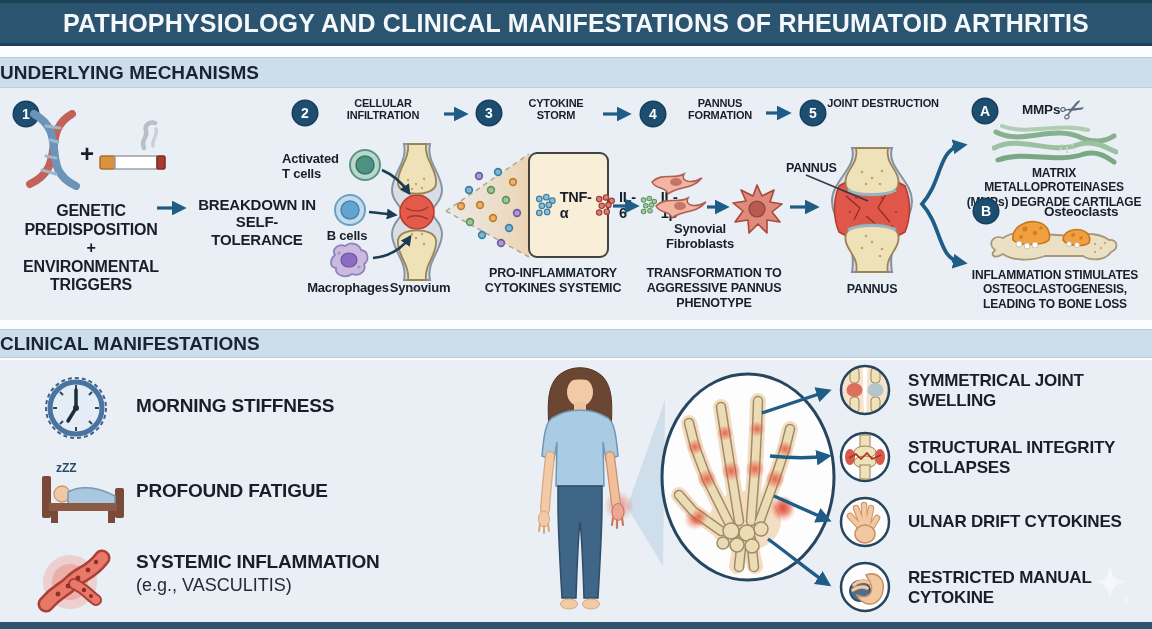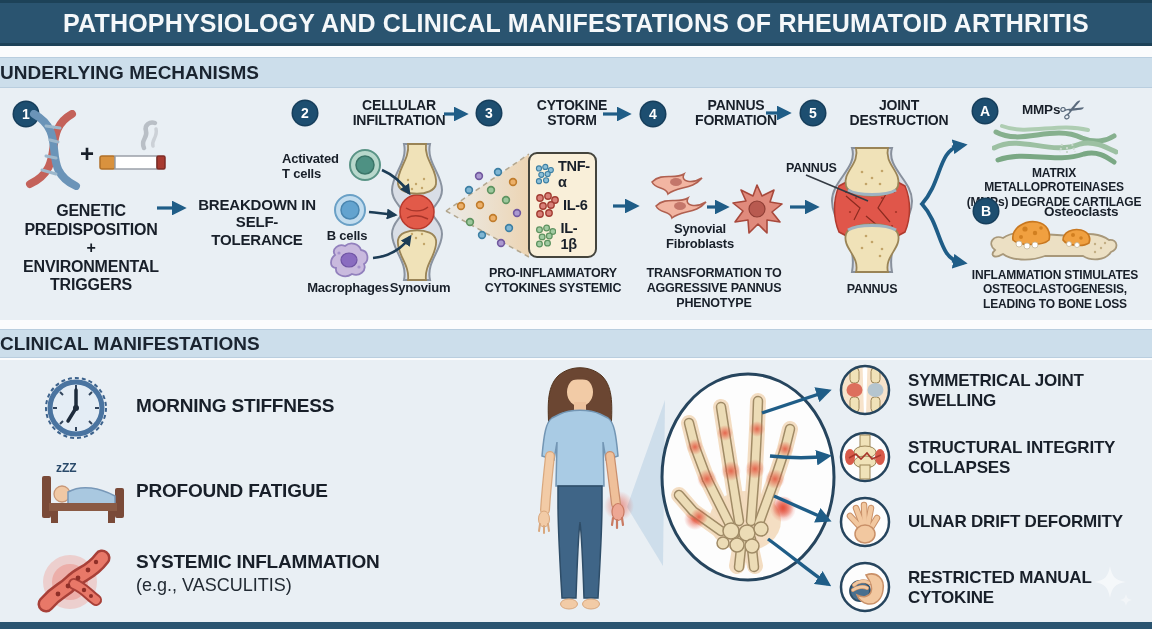--- a/index.html
+++ b/index.html
@@ -12,29 +12,29 @@
     border-top:3px solid #1d4258;border-bottom:3px solid #1d4258;box-sizing:border-box;
     display:flex;align-items:center;justify-content:center;}
   .banner-title{color:#f5f8fa;font-weight:700;font-size:25px;letter-spacing:0.2px;}
   .band{left:0;width:1152px;background:#ccdeeb;border-top:1px solid #b9cedf;border-bottom:1px solid #b9cedf;
     display:flex;align-items:center;justify-content:flex-start;box-sizing:border-box;}
   .band-title{font-weight:700;font-size:19px;color:#1a2430;}
   .section-bg{left:0;width:1152px;background:#e9eff4;}
   .bottom-strip{left:0;top:622px;width:1152px;height:7px;background:#2a5470;}
   .badge{width:24px;height:24px;border-radius:50%;background:#1d4e70;color:#fff;font-weight:700;
     font-size:14px;line-height:24px;text-align:center;box-shadow:0 0 0 1.5px #163e5b;}
-  .step-title{font-size:14px;line-height:1.08;margin-left:16px;}
+  .step-title{font-size:11px;line-height:1.08;}
   .cap{font-size:12.5px;line-height:1.18;}
   .cap2{font-size:12px;line-height:1.2;}
   .cell-lbl{font-size:13px;line-height:1.12;}
   .sym{font-size:19px;line-height:1.15;}
   .sym-sub{font-size:18px;font-weight:500;color:#222a33;}
   .callout-lbl{font-size:17px;line-height:1.15;}
-  .cytobox{left:528px;top:152px;width:69px;height:106px;background:#f9efd9;border:2px solid #44443c;
-    border-radius:9px;box-sizing:border-box;display:flex;flex-direction:column;justify-content:space-around;
+  .cytobox{left:528px;top:152px;width:81px;height:106px;background:#f9efd9;border:2px solid #44443c;
+    border-radius:9px;box-sizing:border-box;display:flex;justify-content:space-around;
     padding:3px 5px;}
   .cytorow{display:flex;align-items:center;gap:4px;}
   .cytoname{font-weight:700;font-size:14.5px;color:#181f29;letter-spacing:-0.3px;}
   .scissors{font-size:30px;color:#5b6b7d;display:inline-block;transform:rotate(-28deg);}
   svg{display:block;}
 </style>
 </head>
 <body>
 
 <div id="poster">
@@ -507,21 +507,21 @@
         <path d="M14,29 C18,26 24,25 28,27"></path>
     </g>
     <g stroke="#f2c8a0" stroke-width="2.8" stroke-linecap="round" fill="none">
       <path d="M15,24 C19,20 26,19 30,22"></path>
         <path d="M14,29 C18,26 24,25 28,27"></path>
     </g>
   </svg>
 
   <div class="abs b callout-lbl" style="left:908px;top:371px;width:200px;">SYMMETRICAL JOINT SWELLING</div>
   <div class="abs b callout-lbl" style="left:908px;top:438px;width:225px;">STRUCTURAL INTEGRITY COLLAPSES</div>
-  <div class="abs b callout-lbl" style="left:908px;top:512px;width:235px;">ULNAR DRIFT DEFORMITY</div>
+  <div class="abs b callout-lbl" style="left:908px;top:512px;width:235px;">ULNAR DRIFT CYTOKINES</div>
   <div class="abs b callout-lbl" style="left:908px;top:568px;width:200px;">RESTRICTED MANUAL CYTOKINE</div>
 
   <svg class="abs" style="left:0;top:0;pointer-events:none;" width="1152" height="629">
     <defs>
       <marker id="m1" viewBox="0 0 10 10" refX="7.5" refY="5" markerWidth="4.6" markerHeight="4.6" orient="auto-start-reverse">
         <path d="M0,0 L10,5 L0,10 Z" fill="#1f5d87"></path>
         </marker>
       <marker id="m2" viewBox="0 0 10 10" refX="7.5" refY="5" markerWidth="4.2" markerHeight="4.2" orient="auto-start-reverse">
         <path d="M0,0 L10,5 L0,10 Z" fill="#1c3c55"></path>
         </marker>

